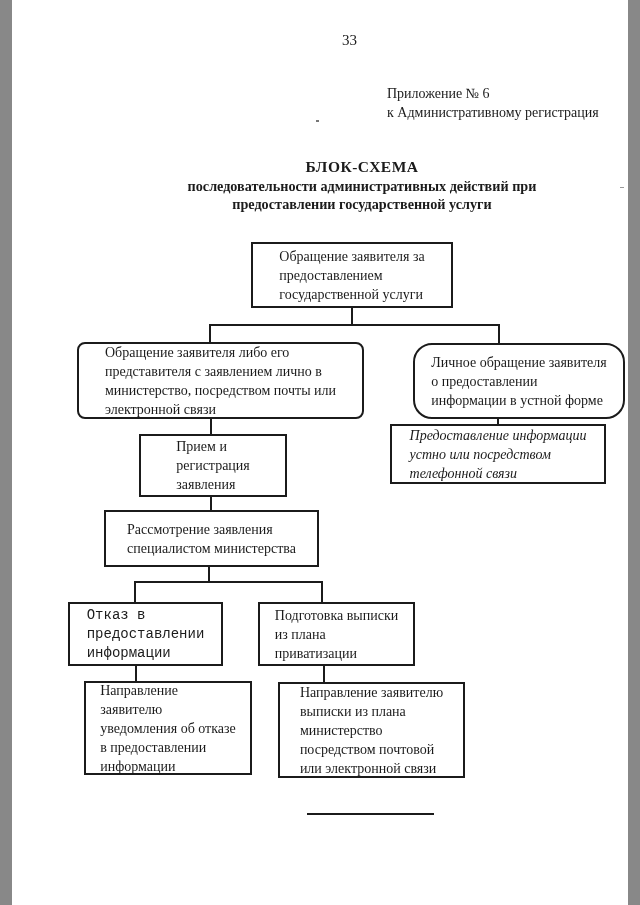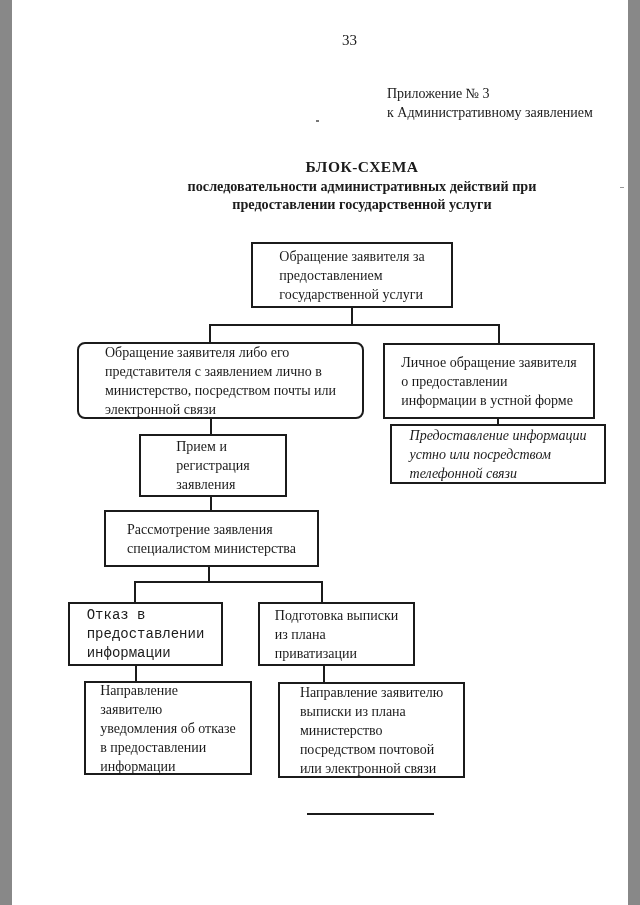--- a/index.html
+++ b/index.html
@@ -53,21 +53,21 @@
     justify-content: center;
     text-align: left;
     font-size: 14px;
     line-height: 19px;
     white-space: pre-line;
     padding: 1px 4px;
   }
   
   .n1  { left: 239px; top: 242px; width: 202px; height: 66px; }
   .n2  { left:  65px; top: 342px; width: 287px; height: 77px; border-radius: 8px; }
-  .n3  { left: 371px; top: 343px; width: 212px; height: 76px; }
+  .n3  { left: 401px; top: 343px; width: 212px; height: 76px; border-radius: 19px; }
   .n4  { left: 127px; top: 434px; width: 148px; height: 63px; }
   .n5  { left: 378px; top: 424px; width: 216px; height: 60px; font-style: italic; }
   .n6  { left:  92px; top: 510px; width: 215px; height: 57px; }
   .n7  { left:  56px; top: 602px; width: 155px; height: 64px; font-family: Liberation Mono, monospace; }
   .n8  { left: 246px; top: 602px; width: 157px; height: 64px; }
   .n9  { left:  72px; top: 681px; width: 168px; height: 94px; }
   .n10 { left: 266px; top: 682px; width: 187px; height: 96px; }
   .conn { position: absolute; background: var(--ink); }
   .c1  { left: 339px; top: 308px; width: 2px;   height: 18px; }
   .c2  { left: 197px; top: 324px; width: 291px; height: 2px;  }
@@ -89,22 +89,22 @@
   }
 </style>
 </head>
 <body>
 
 <div class="page">
 
   <div class="page-number">33</div>
 
   <div class="appendix">
-    <div>Приложение № 3</div>
-    <div>к Административному заявлением</div>
+    <div>Приложение № 6</div>
+    <div>к Административному регистрация</div>
   </div>
 
   <div class="speck speck-1"></div>
   <div class="speck speck-2"></div>
 
   <div class="title-block">
     <div class="title-line1">БЛОК-СХЕМА</div>
     <div class="title-line2">последовательности административных действий при</div>
     <div class="title-line3">предоставлении государственной услуги</div>
   </div>

